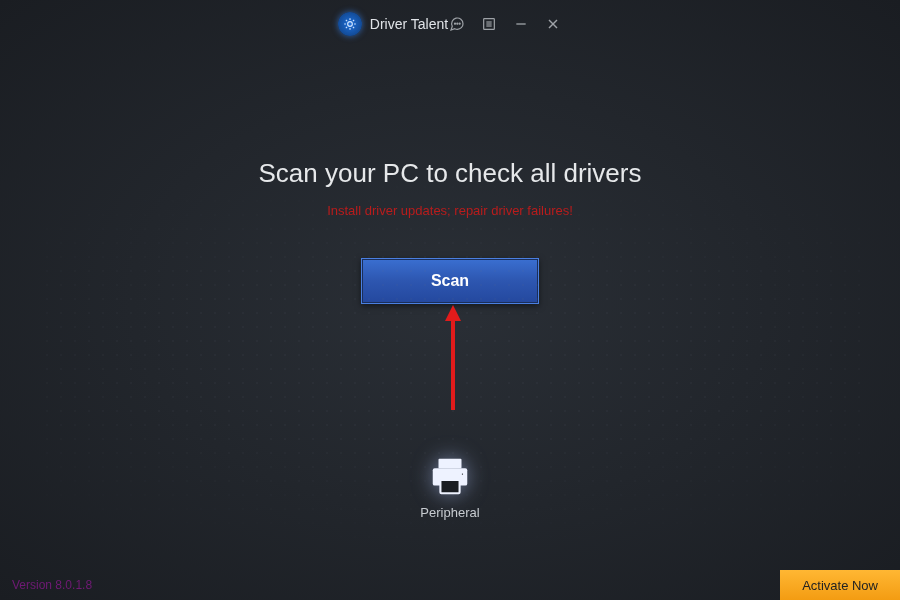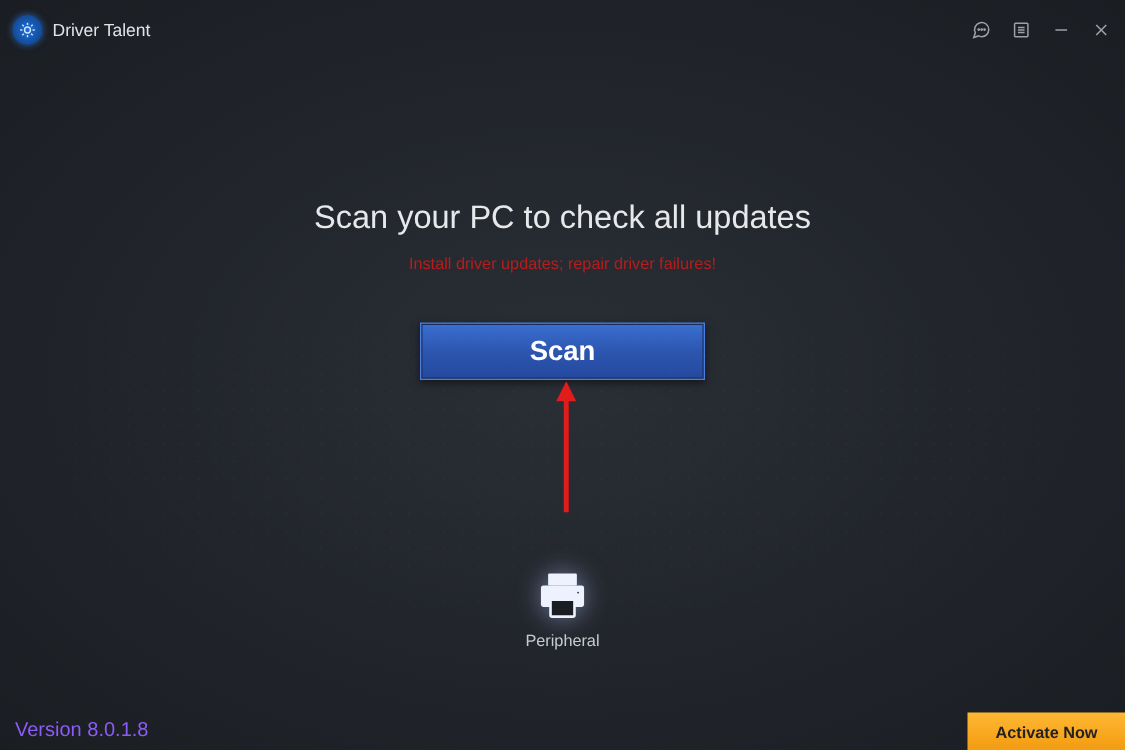--- a/index.html
+++ b/index.html
@@ -5,21 +5,21 @@
     * { margin: 0; padding: 0; box-sizing: border-box; }
     body {
       width: 900px; height: 600px; overflow: hidden;
       background: radial-gradient(ellipse at center, #2a2f36 0%, #1a1d22 100%);
       font-family: "Segoe UI", Arial, sans-serif;
       color: #b8bcc0;
       position: relative;
     }
     .titlebar {
       height: 48px; display: flex; align-items: center; padding: 0 10px;
-      justify-content: space-between;
+      justify-content: center;
     }
     .titlebar-left { display: flex; align-items: center; gap: 8px; }
     .logo {
       width: 24px; height: 24px; border-radius: 50%;
       background: radial-gradient(circle, #1e6fd9 0%, #0d3b7a 100%);
       display: flex; align-items: center; justify-content: center;
       box-shadow: 0 0 6px rgba(60,140,255,0.6);
     }
     .app-name { font-size: 14px; color: #e0e3e7; }
     .titlebar-right { display: flex; align-items: center; gap: 14px; }
@@ -31,24 +31,24 @@
       padding-top: 110px;
     }
     .headline {
       font-size: 26px; color: #e6e8ea; font-weight: 400;
     }
     .subtext {
       font-size: 13px; color: #b91c1c; margin-top: 14px;
     }
     .scan-btn {
       margin-top: 40px;
-      width: 228px; height: 46px;
+      width: 178px; height: 46px;
       background: linear-gradient(to bottom, #3a6fd1 0%, #2d56b0 50%, #24489e 100%);
       border: 1px solid #4a7fe0;
-      color: #fff; font-size: 22px; font-weight: 600;
+      color: #fff; font-size: 16px; font-weight: 600;
       cursor: pointer;
       box-shadow: 0 0 0 1px #1a2e5a inset, 0 2px 6px rgba(0,0,0,0.5);
     }
 
     .arrow {
       position: absolute; left: 445px; top: 305px;
       width: 16px; height: 105px;
     }
 
     .features {
@@ -64,25 +64,25 @@
       filter: drop-shadow(0 0 10px rgba(180,200,255,0.5));
       color: #eef2ff;
     }
     .feature-label { font-size: 13px; color: #c8ccd0; }
 
     .footer {
       position: absolute; bottom: 0; left: 0; right: 0;
       height: 30px; display: flex; align-items: center; justify-content: space-between;
       padding-left: 12px;
     }
-    .version { font-size: 16px; color: #8b5cf6; }
+    .version { font-size: 12px; color: #701a75; }
     .activate {
       height: 30px; padding: 0 22px;
       background: linear-gradient(to bottom, #ffb733 0%, #f39c12 100%);
-      color: #222; font-size: 13px; font-weight: 700;
+      color: #222; font-size: 13px; font-weight: 400;
       border: none; cursor: pointer;
     }
 
     .worldmap {
       position: absolute; top: 180px; left: 40px; right: 40px; bottom: 60px;
       opacity: 0.08; pointer-events: none;
       background-image: radial-gradient(circle, #6a7080 1.2px, transparent 1.2px);
       background-size: 14px 14px;
       -webkit-mask-image: radial-gradient(ellipse 85% 55% at 50% 50%, #000 40%, transparent 100%);
       mask-image: radial-gradient(ellipse 85% 55% at 50% 50%, #000 40%, transparent 100%);
@@ -128,21 +128,21 @@
     <div class="titlebar-icon">
       <svg viewBox="0 0 24 24" stroke="currentColor" stroke-width="2">
           <line x1="6" y1="6" x2="18" y2="18"></line>
           <line x1="6" y1="18" x2="18" y2="6"></line>
         </svg>
     </div>
   </div>
 </div>
 
 <div class="main">
-  <div class="headline">Scan your PC to check all updates</div>
+  <div class="headline">Scan your PC to check all drivers</div>
   <div class="subtext">Install driver updates; repair driver failures!</div>
   <button class="scan-btn">Scan</button>
 </div>
 
 <svg class="arrow" viewBox="0 0 16 105">
   <line x1="8" y1="12" x2="8" y2="105" stroke="#e21b1b" stroke-width="4"></line>
   <polygon points="8,0 0,16 16,16" fill="#e21b1b"></polygon>
 </svg>
 
 <div class="features">

